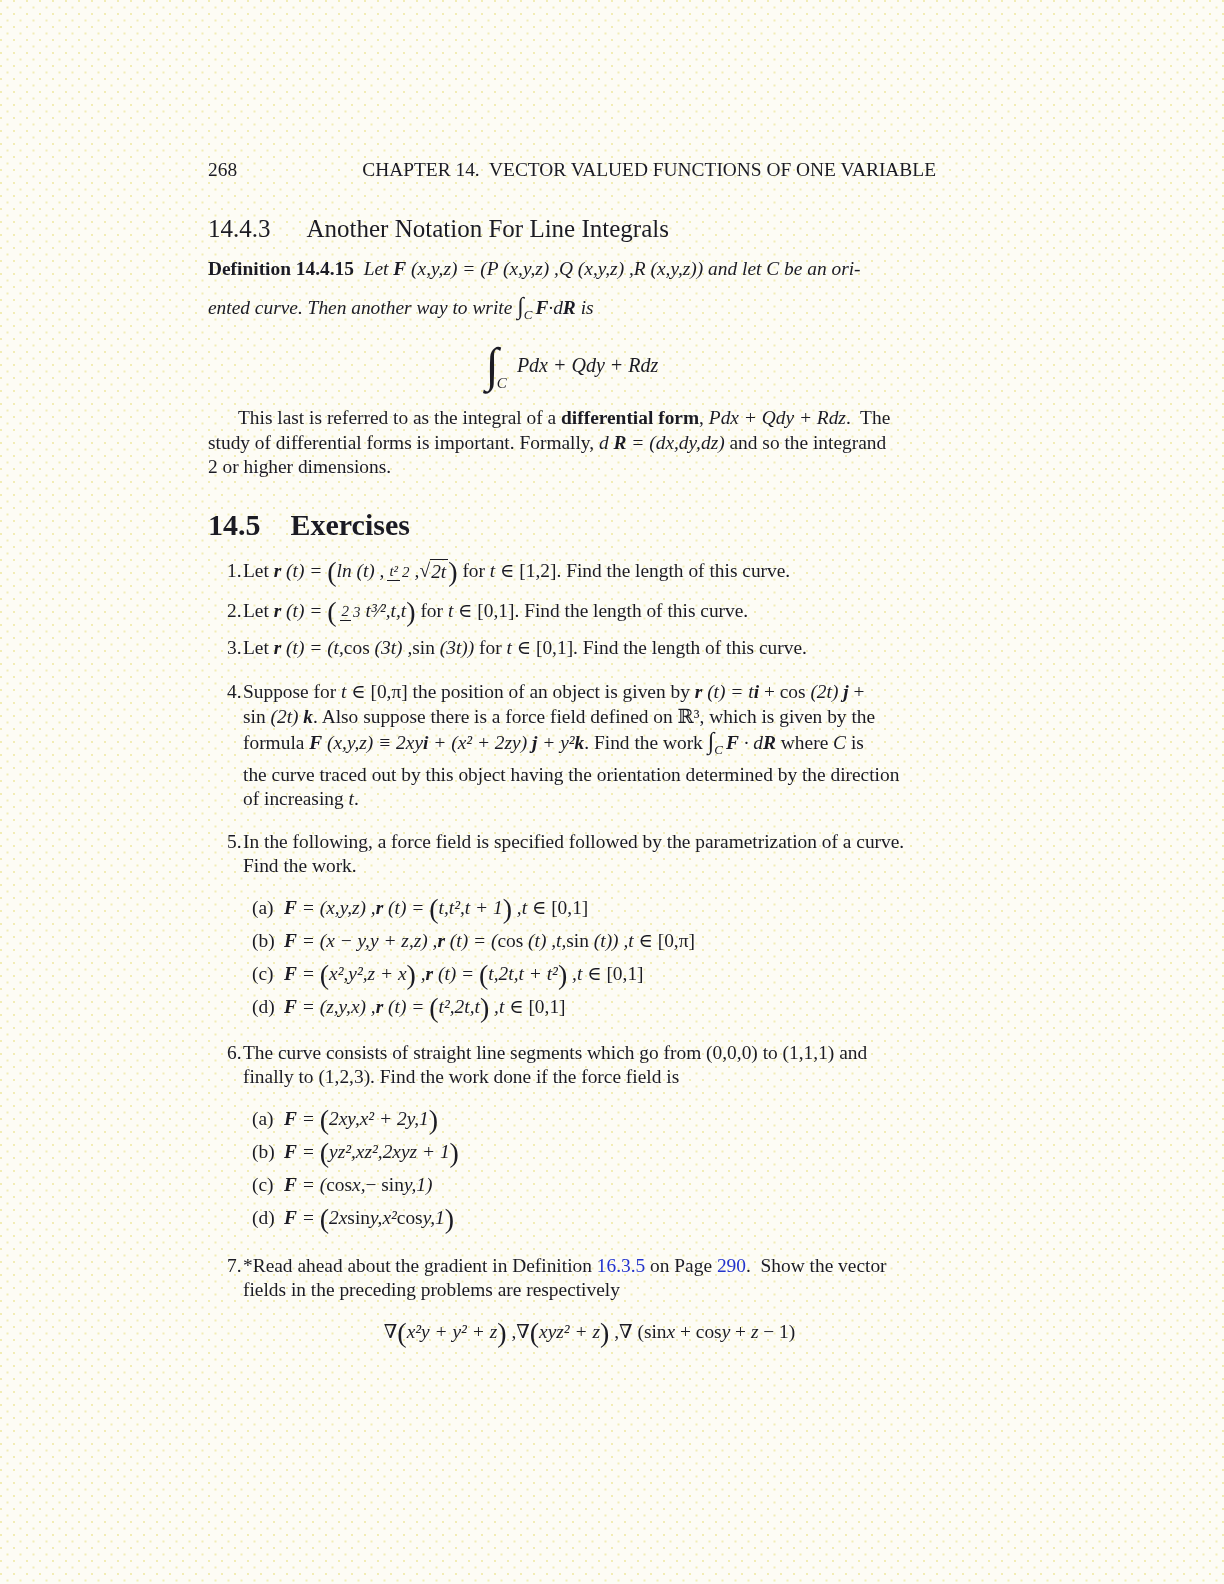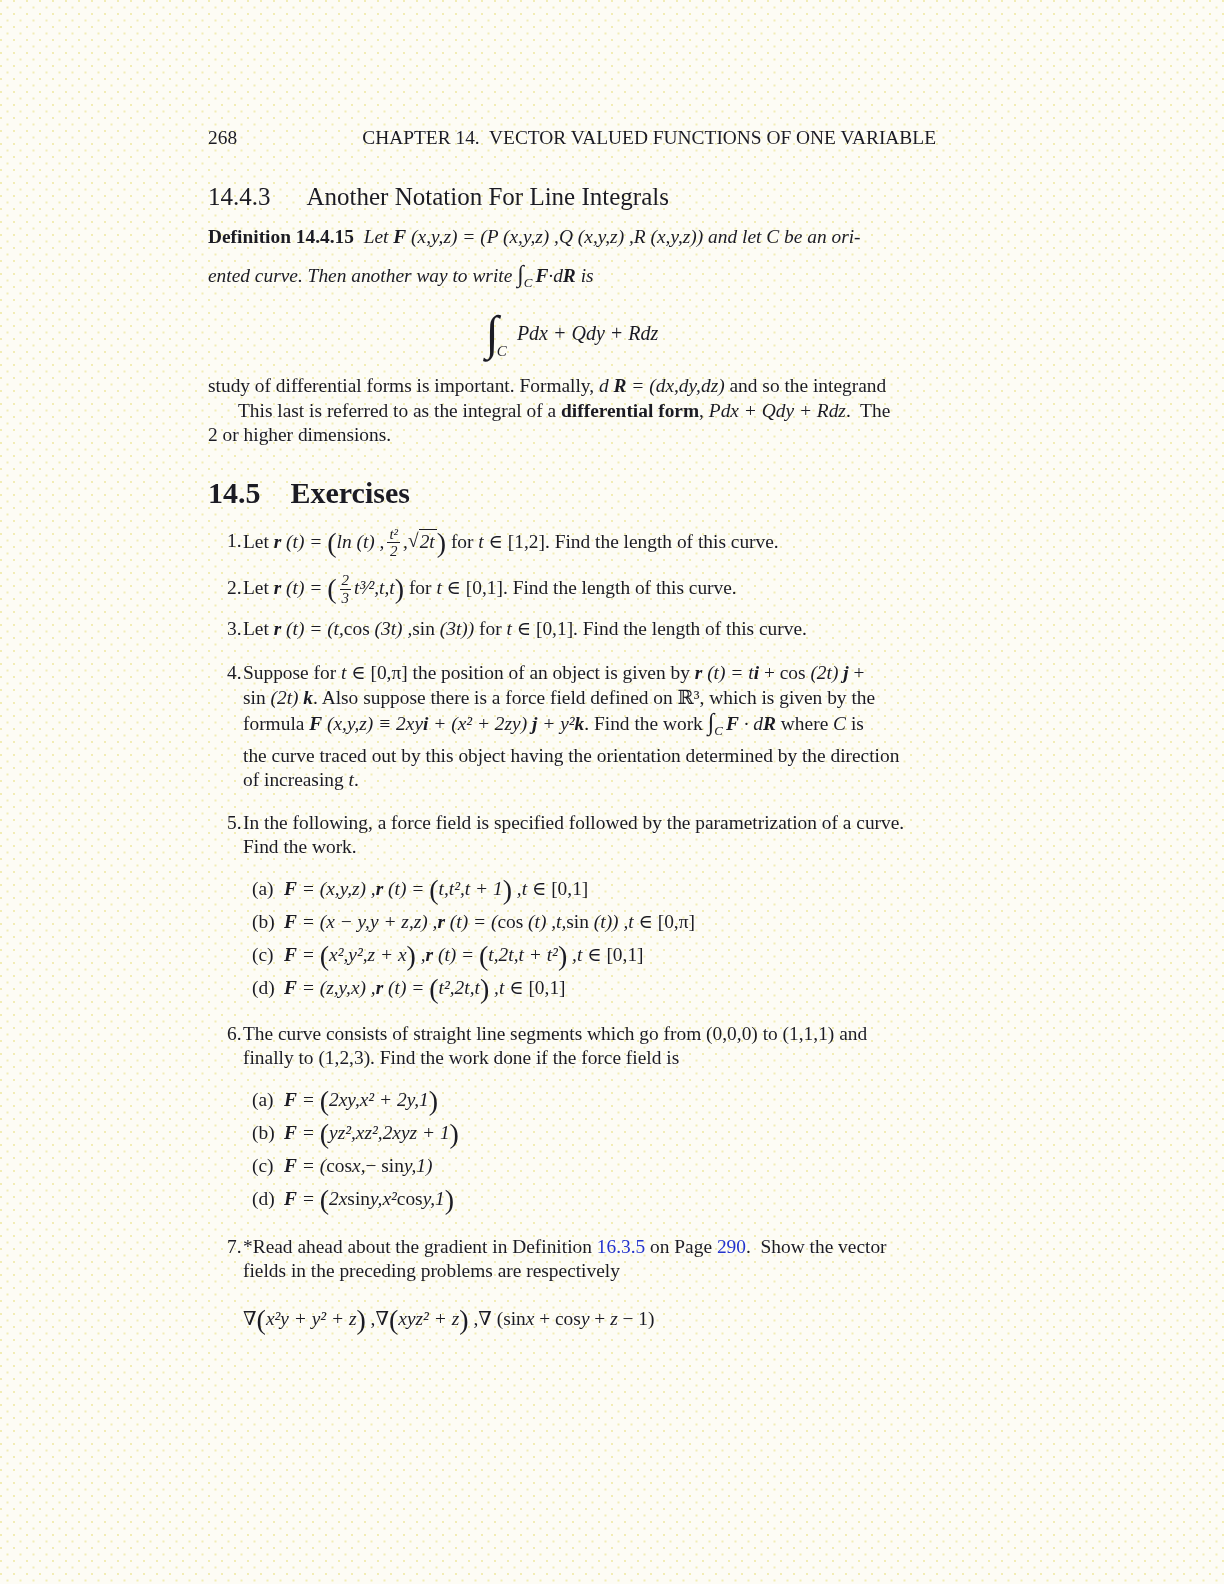--- a/index.html
+++ b/index.html
@@ -10,57 +10,57 @@
     background-image:
       radial-gradient(circle at 1px 1px, rgba(226,216,92,0.42) 1px, rgba(0,0,0,0) 1.5px),
       radial-gradient(circle at 1px 1px, rgba(226,216,92,0.42) 1px, rgba(0,0,0,0) 1.5px);
     background-size:13px 13px,13px 13px;
     background-position:0 0,6.5px 6.5px;
     color:#1b1b24;
     font-family:"Liberation Serif","DejaVu Serif",serif;
     font-size:19.4px;
     overflow:hidden;
   }
-  .content{position:absolute;left:208px;top:126px;width:728px;}
+  .content{position:absolute;left:208px;top:158px;width:728px;}
   .header{display:flex;white-space:pre;line-height:24px;}
   .chapter{margin-left:auto;}
   .h443{font-weight:400;font-size:25px;line-height:31px;margin-top:31px;}
   .h443 .htitle{margin-left:36px;}
   .h45{font-weight:700;font-size:30px;line-height:38px;margin-top:26px;}
   .h45 .htitle{margin-left:30px;}
   .line{white-space:pre;line-height:24.5px;}
   .def{line-height:27px;margin-top:12px;}
   .def.firstdef{margin-top:11px;}
   .para{margin-top:10px;}
   .indented{padding-left:30px;}
   .display-int{margin:6px 0 10px;height:62px;display:flex;align-items:center;justify-content:center;}
   .bigint-wrap{display:inline-block;position:relative;margin-right:18px;}
   .bigint{font-size:48px;font-style:italic;line-height:1;display:inline-block;}
   .bigint-sub{position:absolute;right:-8px;bottom:-3px;font-size:15px;font-style:italic;}
   .int-body{font-size:20px;}
-  .display7{margin-top:20px;line-height:30px;}
+  .display7{text-align:center;margin-top:14px;line-height:30px;}
   
   .item{position:relative;padding-left:35px;}
   .inum{display:inline-block;width:35px;margin-left:-35px;padding-left:19px;box-sizing:border-box;}
   .mt14{margin-top:14px;}.mt12{margin-top:12px;}.mt10{margin-top:10px;}
   .mt20{margin-top:20px;}.mt18{margin-top:18px;}
   .subs{margin-top:12px;}
   .sub{padding-left:9px;}
   .sub .line,.sub.line{line-height:33px;}
   .slabel{display:inline-block;width:24px;margin-right:8px;}
   
   .seg-r{}
   .seg-i{font-style:italic;}
   .seg-b{font-weight:700;}
   .seg-bi{font-weight:700;font-style:italic;}
   .seg-sub{font-size:13px;font-style:italic;vertical-align:-5px;margin-right:3px;}
   .seg-link{color:#2333cc;cursor:pointer;}
   .seg-big{font-size:28px;line-height:1;vertical-align:-4px;font-style:normal;font-weight:400;}
   .seg-int{font-size:24px;font-style:italic;line-height:1;}
-  .frac{display:inline-flex;flex-direction:column;align-items:center;font-size:15px;line-height:1.12;vertical-align:middle;font-style:italic;margin:0 3px;}
+  .frac{display:inline-flex;flex-direction:row;align-items:center;font-size:15px;line-height:1.12;vertical-align:middle;font-style:italic;margin:0 3px;}
   .frac .num{border-bottom:1.2px solid currentColor;padding:0 2px;}
   .frac .den{padding:0 2px;}
   .sqrt{display:inline-flex;align-items:flex-start;font-style:italic;}
   .sqrt .rad{font-style:normal;}
   .sqrt .radicand{border-top:1.2px solid currentColor;padding:0 2px 0 1px;}
 </style>
 </head>
 <body>
 
 <div class="page">
@@ -80,22 +80,22 @@
 
     <div class="display-int">
       <span class="bigint-wrap">
         <span class="bigint">∫</span>
         <span class="bigint-sub">C</span>
       </span>
       <span class="int-body seg-i">Pdx + Qdy + Rdz</span>
     </div>
 
     <div class="para">
+      <div class="line indented"><span class="seg-r">This last is referred to as the integral of a </span><span class="seg-b">differential form</span><span class="seg-r">, </span><span class="seg-i">Pdx + Qdy + Rdz</span><span class="seg-r">.  The</span></div>
       <div class="line"><span class="seg-r">study of differential forms is important. Formally, </span><span class="seg-i">d </span><span class="seg-bi">R</span><span class="seg-i"> = (dx,dy,dz)</span><span class="seg-r"> and so the integrand</span></div>
-      <div class="line indented"><span class="seg-r">This last is referred to as the integral of a </span><span class="seg-b">differential form</span><span class="seg-r">, </span><span class="seg-i">Pdx + Qdy + Rdz</span><span class="seg-r">.  The</span></div>
       <div class="line"><span class="seg-r">2 or higher dimensions.</span></div>
     </div>
 
     <div class="h45">
       <span>14.5</span><span class="htitle">Exercises</span>
     </div>
 
     <div class="item mt14">
       <div class="line"><span class="inum">1.</span><span class="seg-r">Let </span><span class="seg-bi">r</span><span class="seg-i"> (t) = </span><span class="seg-big">(</span><span class="seg-i">ln (t) ,</span><span class="frac"><span class="num">t²</span><span class="den">2</span></span><span class="seg-i">,</span><span class="sqrt"><span class="rad">√</span><span class="radicand">2t</span></span><span class="seg-big">)</span><span class="seg-r"> for </span><span class="seg-i">t</span><span class="seg-r"> ∈ [1,2]. Find the length of this curve.</span></div>
     </div>

